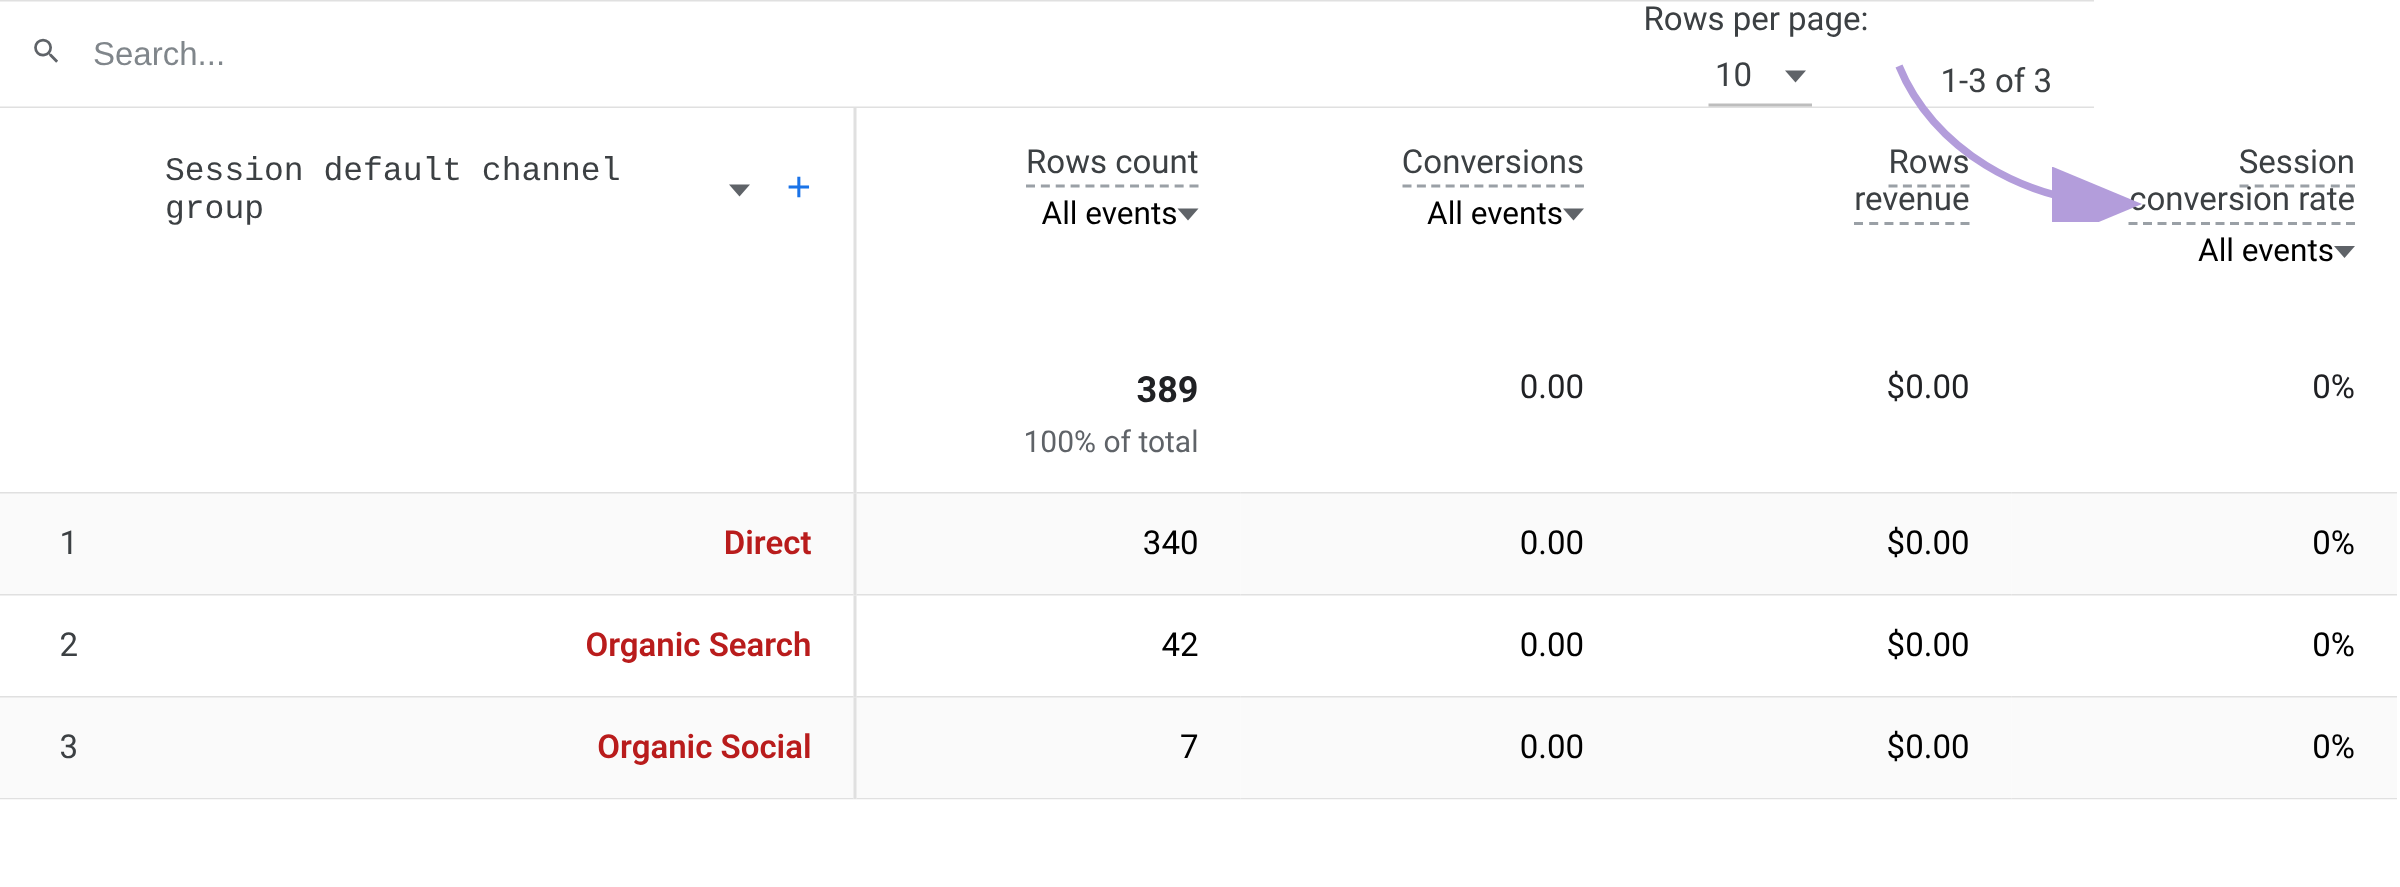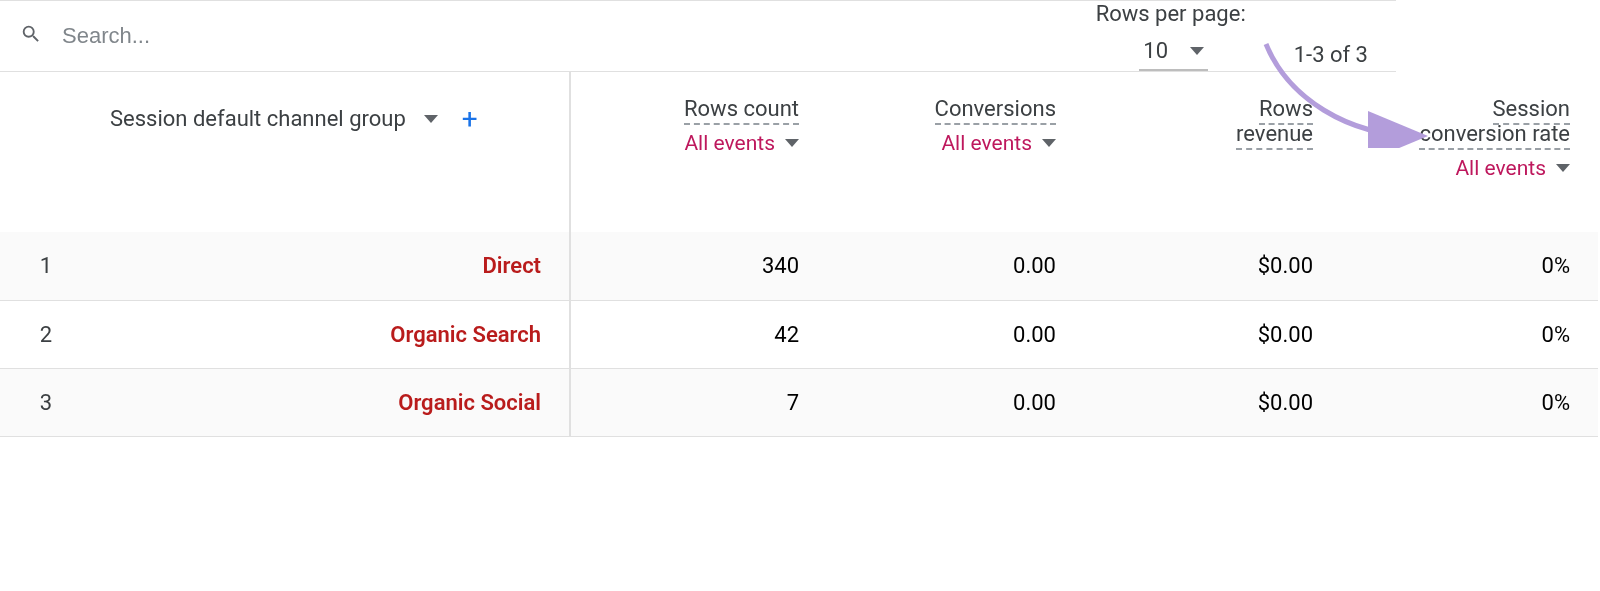--- a/index.html
+++ b/index.html
@@ -77,37 +77,38 @@
     border-bottom: none;
     height: 160px;
   }
   tr.head th.dim-head {
     text-align: left;
     padding-left: 40px;
   }
   .dim-head-inner {
     display: flex; align-items: center; gap: 14px;
     padding-top: 6px;
+    font-family: Liberation Mono, monospace;
   }
   .dim-label { color: #3c4043; }
   .plus-icon {
     color: #1a73e8; font-size: 28px; font-weight: 400;
     margin-left: 10px;
     cursor: pointer;
   }
   .metric-header { display: inline-block; text-align: right; }
   .dashed-u {
     display: inline;
     border-bottom: 2px dashed #9aa0a6;
     padding-bottom: 2px;
   }
   .sub-select {
-    display: inline-flex; align-items: center; gap: 10px;
+    display: inline-flex; align-items: center; 
     margin-top: 10px;
-    color: #be185d;
+    color: #000000;
     cursor: pointer;
     font-size: 21px;
     margin-left: 20px;
   }
 
   
   td.dim-cell, th.dim-head, td.dim-total-cell {
     border-right: 2px solid #e0e0e0;
   }
 
@@ -244,20 +245,31 @@
           <span class="dashed-u">Session</span><br>
           <span class="dashed-u">conversion rate</span><br>
           <span class="sub-select">
             <span>All events</span>
             <span class="tri-down"></span>
           </span>
         </div>
       </th>
     </tr>
 
+    <tr class="totals">
+      <td></td>
+      <td class="dim-total-cell"></td>
+      <td>
+        <span class="big">389</span>
+        <span class="sub">100% of total</span>
+      </td>
+      <td>0.00</td>
+      <td>$0.00</td>
+      <td>0%</td>
+    </tr>
 
     </tbody>
       <tbody>
       <tr class="row">
         <td class="idx">1</td>
         <td class="dim-cell">Direct</td>
         <td>340</td>
         <td>0.00</td>
         <td>$0.00</td>
         <td>0%</td>

